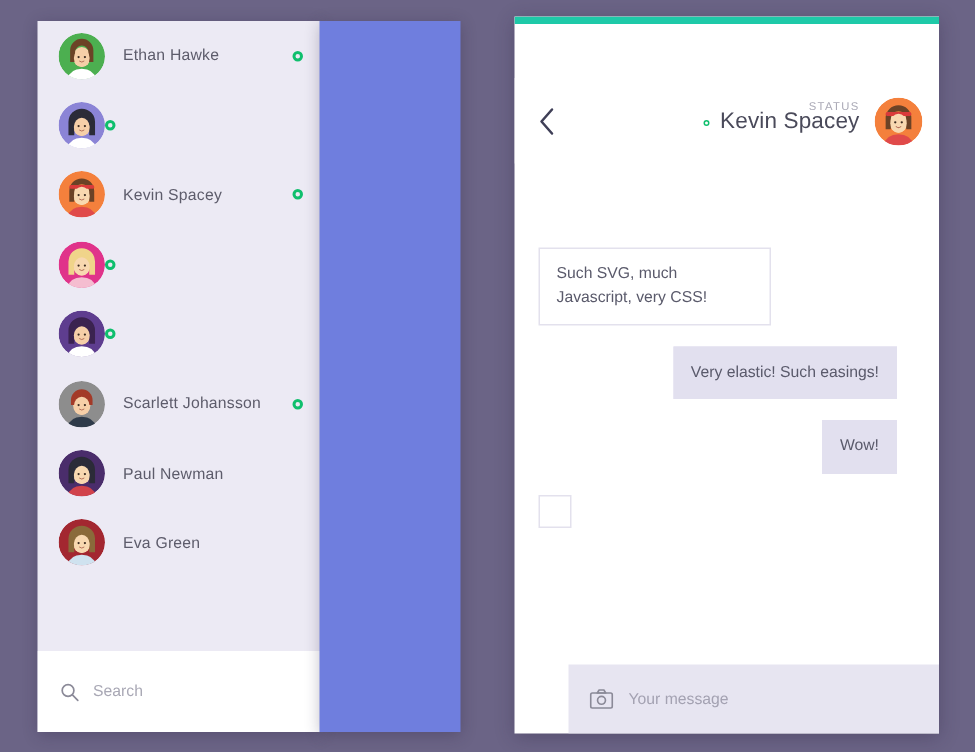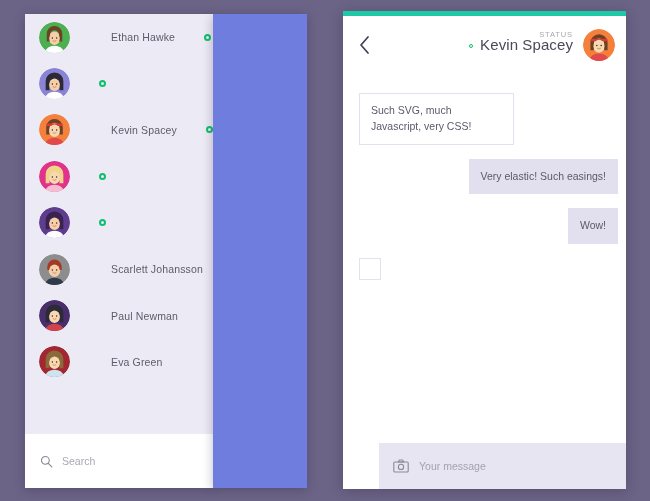--- a/index.html
+++ b/index.html
@@ -36,21 +36,20 @@
     position: relative;
   }
 
   .contact-row {
     height: 46.4px;
     display: flex;
     align-items: center;
     padding-left: 14px;
     padding-right: 12px;
     position: relative;
-    gap: 29px;
   }
 
   .avatar {
     width: 31px;
     height: 31px;
     border-radius: 50%;
     flex: 0 0 auto;
     position: relative;
     overflow: hidden;
   }
@@ -113,20 +112,21 @@
     position: absolute;
     left: 343px;
     top: 11px;
     width: 283px;
     height: 478px;
     background: #ffffff;
     box-shadow: 0 2px 12px rgba(40,30,60,0.32);
     display: flex;
     flex-direction: column;
     overflow: hidden;
+    gap: 36px;
   }
 
   #accent-bar {
     flex: 0 0 auto;
     height: 5px;
     background: #1ec9a8;
   }
 
   #chat-header {
     flex: 0 0 auto;
@@ -185,21 +185,21 @@
     height: 32px;
     border-radius: 50%;
     flex: 0 0 auto;
     overflow: hidden;
     margin-left: 2px;
   }
 
   
   #messages {
     flex: 1 1 auto;
-    padding: 20px 8px 10px 16px;
+    padding: 20px 28px 10px 16px;
     display: flex;
     flex-direction: column;
     gap: 14px;
     overflow: hidden;
   }
 
   .msg {
     max-width: 155px;
     font-size: 10.5px;
     line-height: 1.5;

